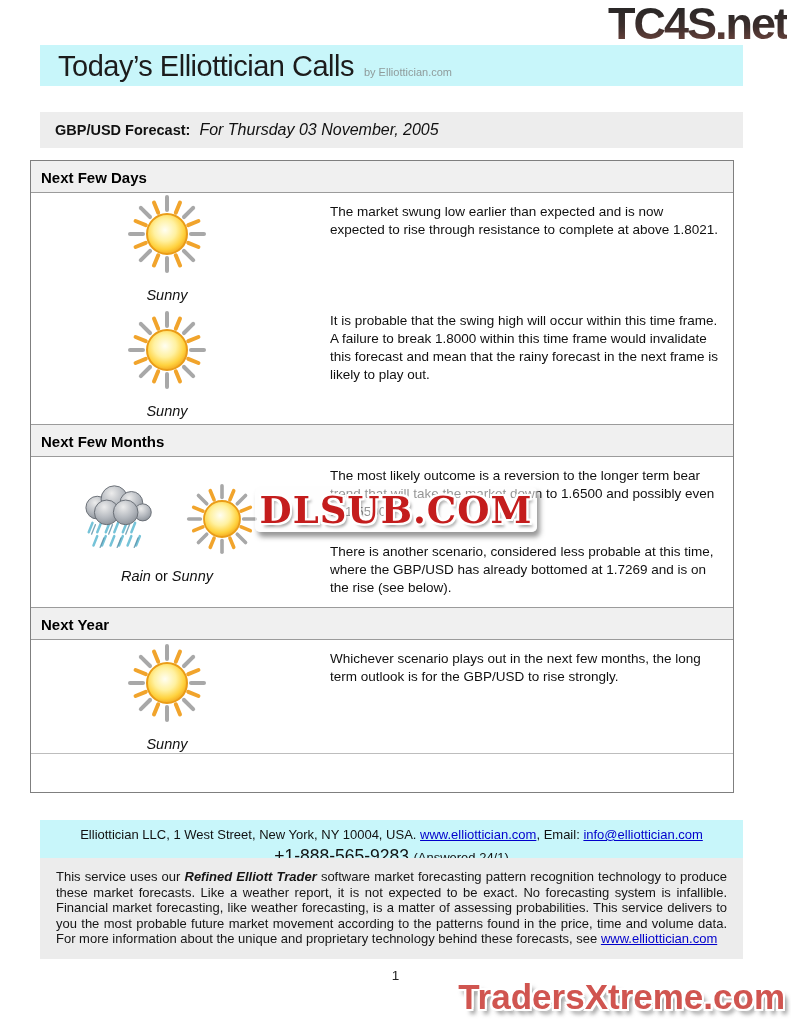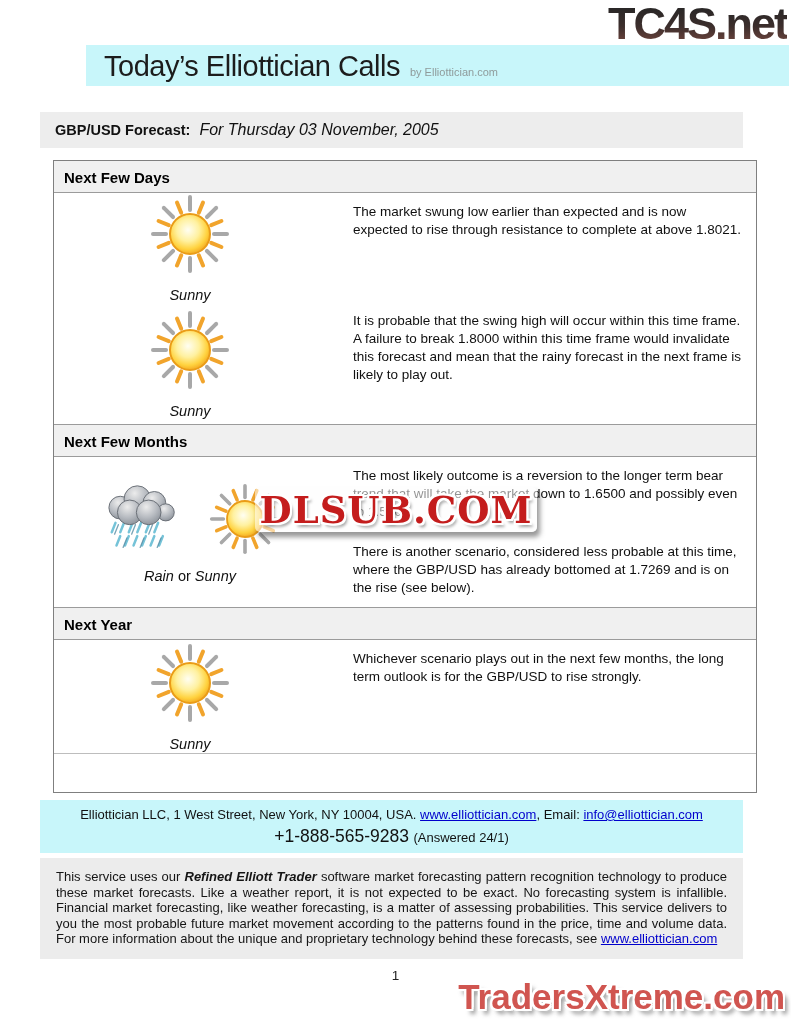--- a/index.html
+++ b/index.html
@@ -10,36 +10,36 @@
   .tc4s-logo{
     position:absolute; top:0px; right:4px;
     font-size:45px; font-weight:bold; letter-spacing:-2px; line-height:48px;
     background:linear-gradient(180deg,#262626 10%,#3c2e2c 55%,#7c4b42 100%);
     -webkit-background-clip:text; background-clip:text; color:transparent;
   }
 
   
   .banner{
     position:absolute; left:40px; top:45px; width:703px; height:41px;
-    background:#c8f6fa; display:flex; align-items:baseline; padding:5px 0 0 18px;margin-left:46px;
+    background:#c8f6fa; display:flex; align-items:baseline; padding:5px 0 0 18px;
   }
   .banner .title{ font-size:29px; color:#1c1c1c; letter-spacing:-0.5px; }
   .banner .byline{ font-size:11px; color:#8f9b9b; margin-left:10px; }
 
   
   .gbp-bar{
     position:absolute; left:40px; top:112px; width:703px; height:36px;
     background:#ededed; display:flex; align-items:center; padding-left:15px; gap:9px;
   }
   .gbp-bar .label{ font-weight:bold; font-size:14.5px; }
   .gbp-bar .date{ font-style:italic; font-size:16px; }
 
   
   .ftable{
-    position:absolute; left:53px; top:160px; width:704px; height:633px;
+    position:absolute; left:30px; top:160px; width:704px; height:633px;
     border:1px solid #7f7f7f; background:#fff;
   }
   .sec-header{
     background:#f0f0f0; border-bottom:1px solid #9b9b9b;
     padding:8px 10px 6px; font-weight:bold; font-size:15px; color:#000;
   }
   .sec-header.bordered{ border-top:1px solid #9b9b9b; }
   .sec-body{ display:flex; background:#fff; }
   .sec-body.h1{ height:109px; } .sec-body.h2{ height:122px; }
   .sec-body.h3{ height:150px; } .sec-body.h4{ height:113px; }
@@ -62,21 +62,21 @@
     box-shadow:3px 5px 5px rgba(50,50,50,0.5);
     font-family:"DejaVu Serif", serif; font-weight:bold; font-size:37px; letter-spacing:1px;
     color:#c41d1d;
     text-shadow:-2px -2px 0 #fff, 2px -2px 0 #fff, -2px 2px 0 #fff, 2px 2px 0 #fff,
                  0 -2px 0 #fff, 0 2px 0 #fff, -2px 0 0 #fff, 2px 0 0 #fff,
                  3px 4px 3px rgba(0,0,0,0.35);
   }
 
   
   .footer-band{
-    position:absolute; left:40px; top:800px; width:703px; height:53px;
+    position:absolute; left:40px; top:820px; width:703px; height:53px;
     background:#c8f6fa; text-align:center; padding-top:7px;
   }
   .footer-band .addr{ font-size:13px; color:#111; }
   .footer-band a{ color:#0000cc; text-decoration:underline; }
   .footer-band .phone-line{ margin-top:4px; }
   .footer-band .phone{ font-size:17.5px; color:#111; }
   .footer-band .phone-note{ font-size:13px; color:#111; }
 
   
   .disclaimer{

